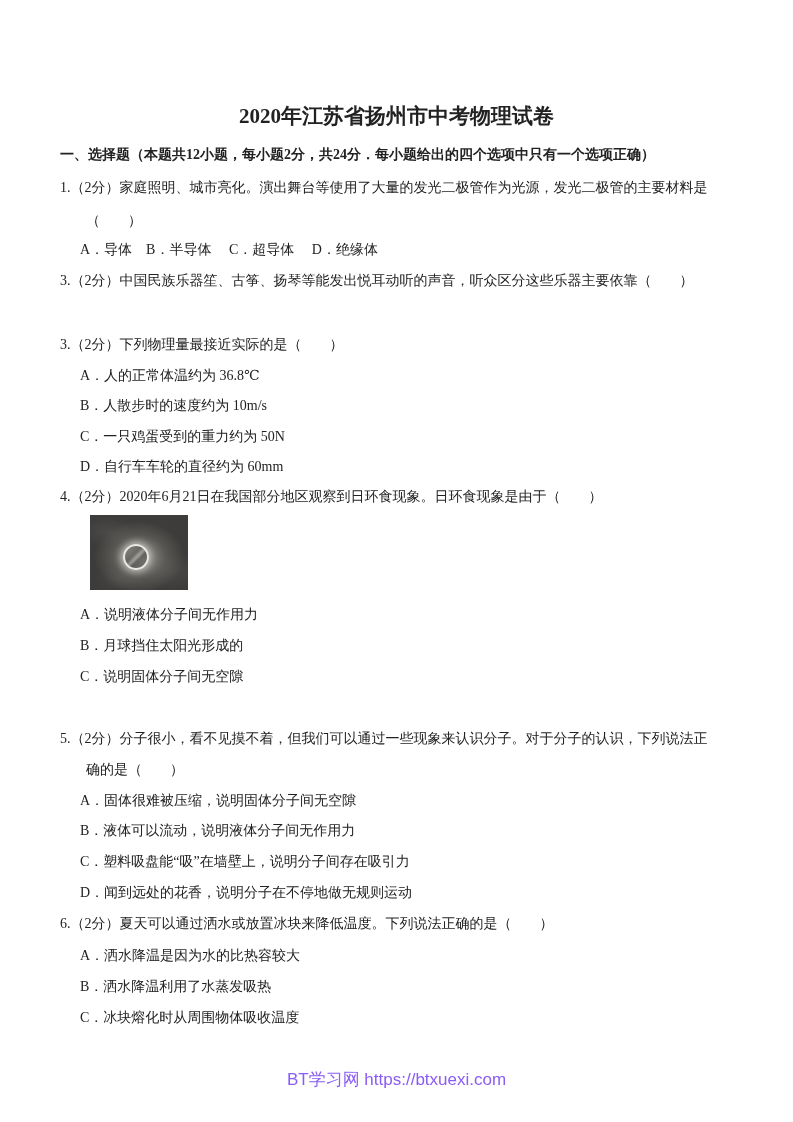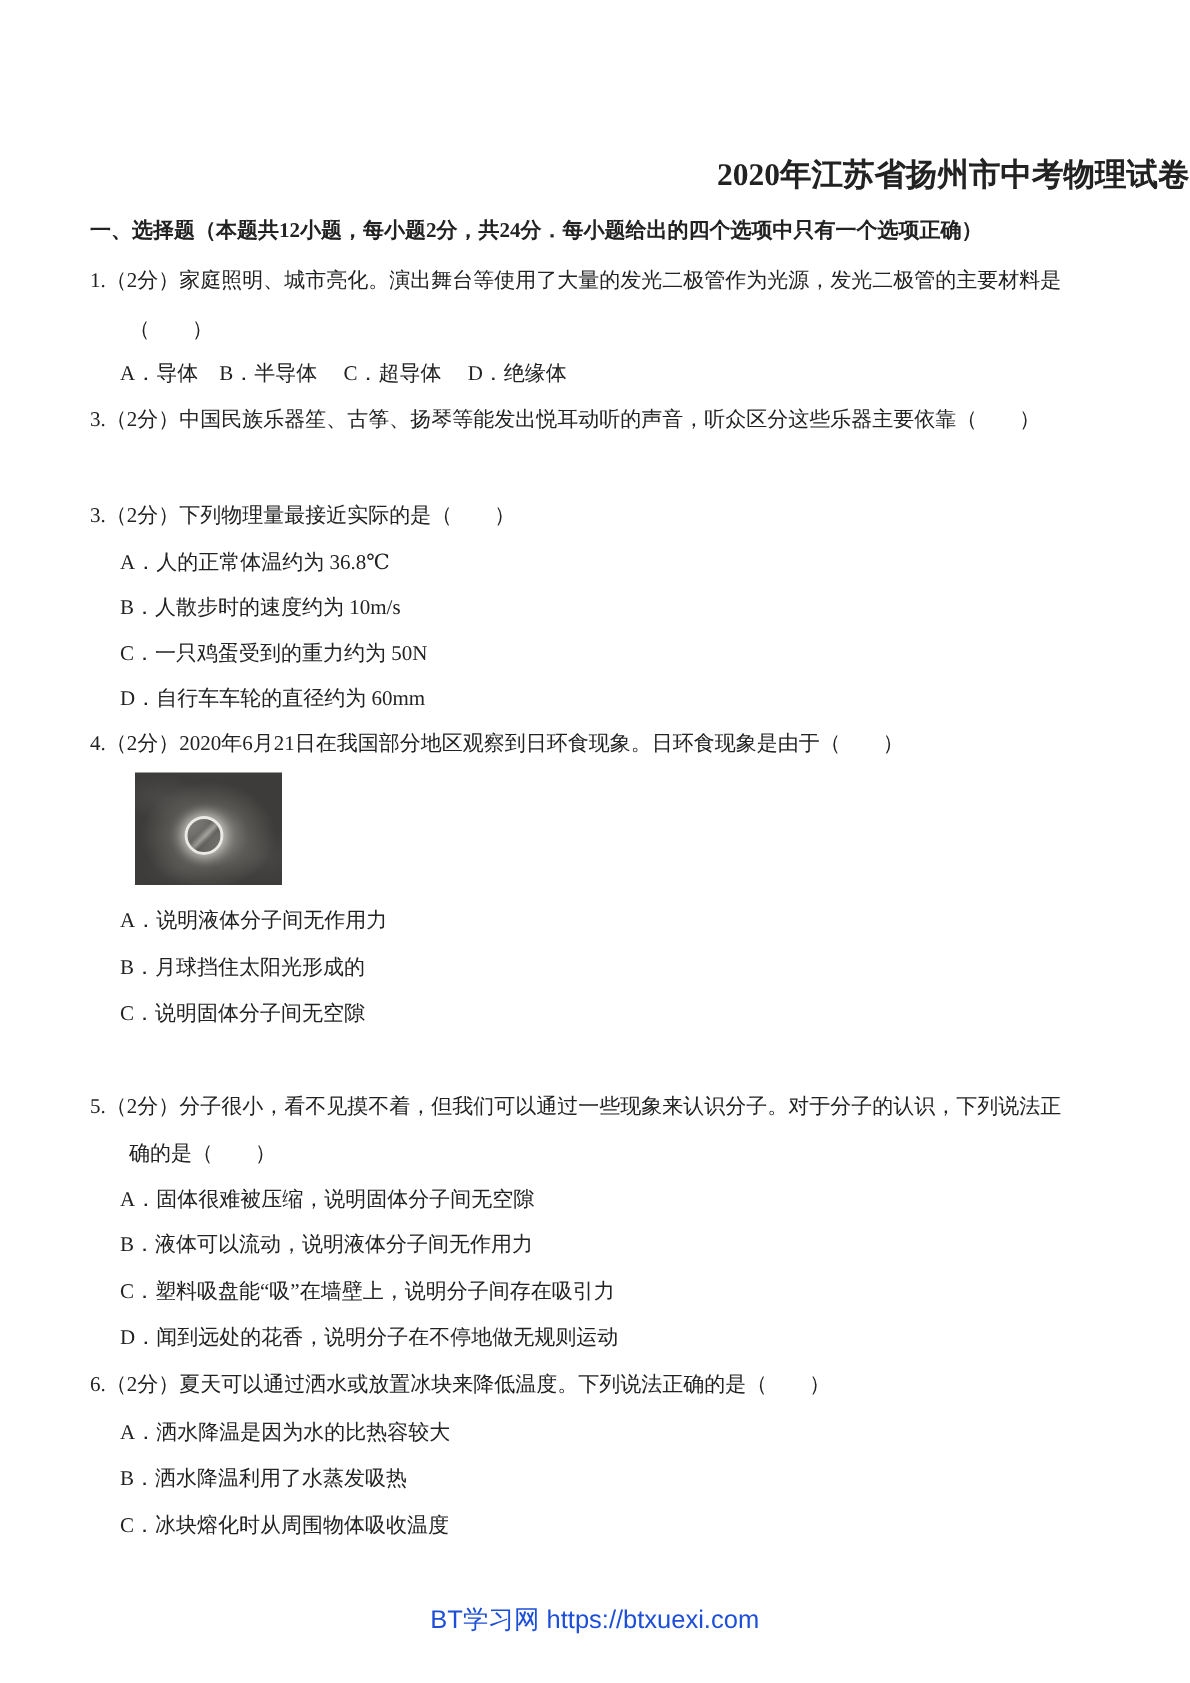--- a/index.html
+++ b/index.html
@@ -6,21 +6,21 @@
   .page{
     position:relative;
     width:793px;height:1122px;
     background:#ffffff;
     overflow:hidden;
     font-family:"Liberation Serif","DejaVu Serif",serif;
     color:#222222;
   }
   .title{
     position:absolute;top:103px;left:0;width:793px;
-    margin:0;text-align:right;
+    margin:0;text-align:center;
     font-size:21px;font-weight:bold;line-height:26px;
     font-family:"Liberation Serif","DejaVu Serif",serif;
   }
   .ln{
     position:absolute;left:60px;
     font-size:14px;line-height:18px;
     white-space:pre;
   }
   .bold{font-weight:bold;}
   .c2{left:86px;}   
@@ -39,21 +39,21 @@
     position:absolute;left:33px;top:29px;width:22px;height:22px;
     border:2px solid #eceae6;border-radius:50%;
     background:linear-gradient(135deg, rgba(150,148,143,0.55), rgba(88,86,83,0.65) 40%, rgba(170,168,162,0.50) 52%, rgba(80,78,75,0.70) 62%, rgba(110,108,104,0.55));
     box-shadow:0 0 7px 2px rgba(238,236,228,0.6);
   }
   .footer{
     position:absolute;top:1070px;left:0;width:793px;
     text-align:center;
     font-family:"Liberation Sans","DejaVu Sans",sans-serif;
     font-size:17px;line-height:20px;
-    color:#1d4ed8;
+    color:#8b5cf6;
     white-space:pre;
   }
 </style>
 </head>
 <body>
 
 <div class="page">
 
   <h1 class="title">2020年江苏省扬州市中考物理试卷</h1>
 

